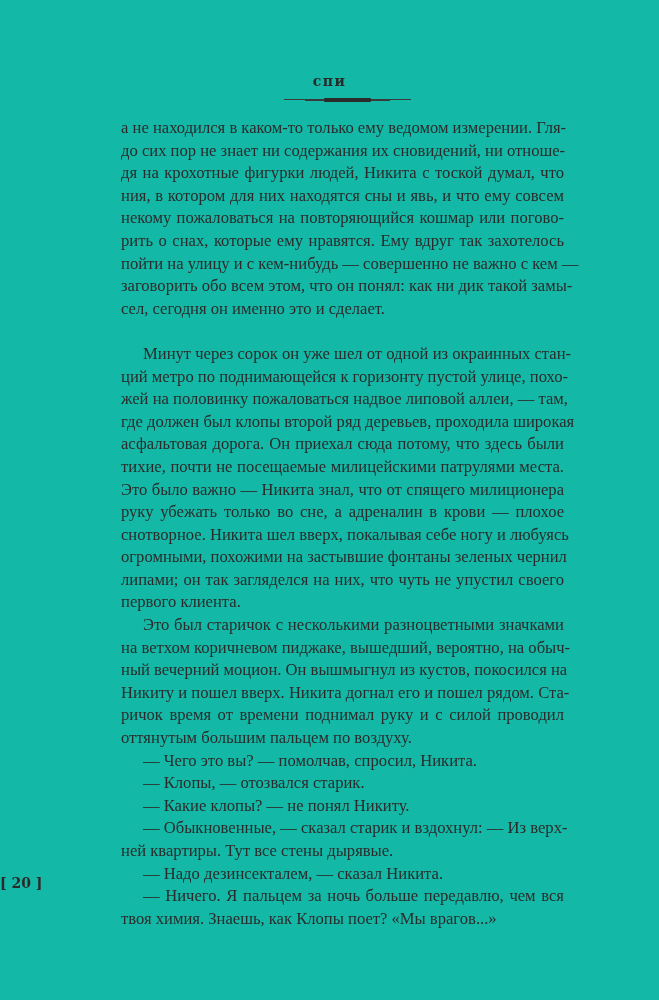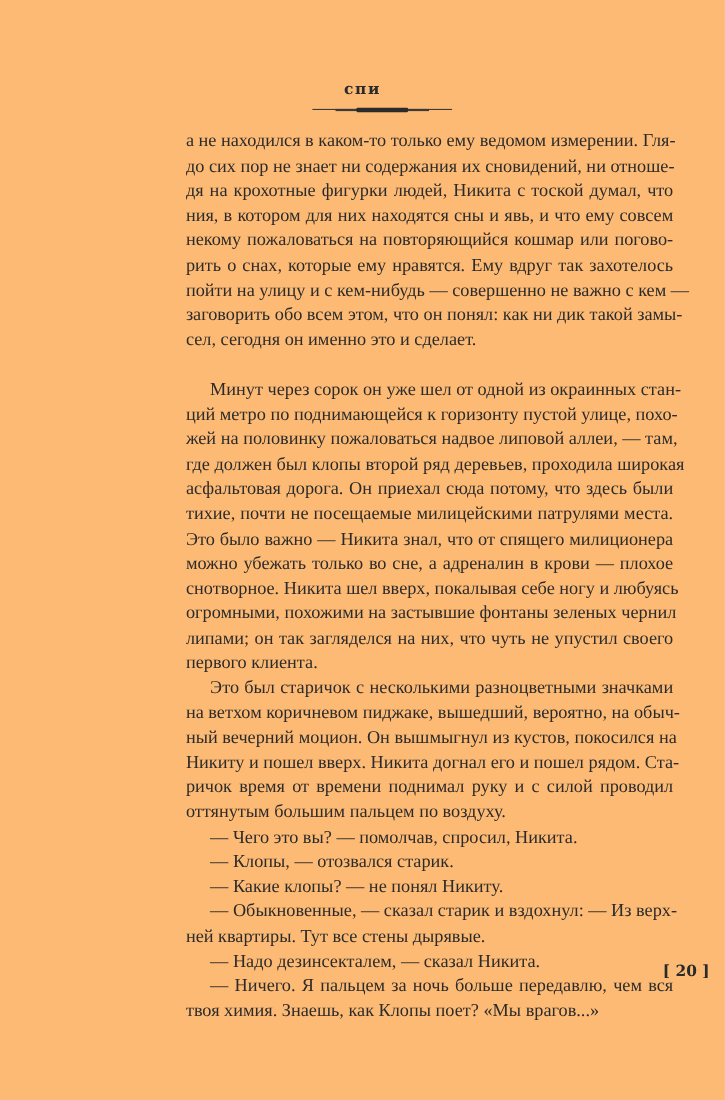--- a/index.html
+++ b/index.html
@@ -1,38 +1,37 @@
 <!DOCTYPE html>
 <html><head>
 <meta charset="utf-8">
 <style>
   html, body { margin: 0; padding: 0; background: #ffffff; }
   body { width: 659px; height: 1000px; position: relative; overflow: hidden; }
-  .page { position: absolute; left: 0; top: 0; width: 659px; height: 1000px; background: #fdba74; }
+  .page { position: absolute; left: 0; top: 0; width: 659px; height: 1000px; background: #14b8a6; }
   .running-head {
     position: absolute; top: 73px; left: 0; width: 659px; text-align: center;
     font-family: "DejaVu Serif", serif; font-weight: bold; font-size: 14px;
     letter-spacing: 1.5px; color: #2a2a2a;
   }
   .head-rule { position: absolute; top: 98px; left: 284px; width: 127px; height: 4px; }
   .head-rule .thin { position: absolute; left: 0; right: 0; top: 1px; height: 1px; background: #3a3a3a; }
   .head-rule .mid { position: absolute; left: 21px; right: 21px; top: 1px; height: 2px; background: #3a3a3a; }
   .head-rule .thick { position: absolute; left: 40px; right: 40px; top: 0; height: 4px; background: #2b2b2b; border-radius: 1px; }
   .body-text {
     position: absolute; left: 121px; top: 117px; width: 443px;
     font-family: "Liberation Serif", serif; font-size: 16.6px; line-height: 22.6px;
     color: #2b2b2b;
-    margin-left: 48px;
   }
   .line { white-space: nowrap; text-align: justify; text-align-last: justify; height: 22.6px; }
   .line.last { text-align-last: left; }
   .line.indent { padding-left: 22px; }
   .para-gap { height: 22.6px; }
   .page-number {
-    position: absolute; top: 875px; left: 0; width: 645px; text-align: right;
+    position: absolute; top: 875px; left: 0; width: 645px; text-align: left;
     font-family: "DejaVu Serif", serif; font-weight: bold; font-size: 14px; color: #2a2a2a;
   }
 </style>
 </head>
 <body>
 
 <div class="page">
 
   <div class="running-head">спи</div>
 
@@ -59,21 +58,21 @@
     <div class="para-gap"></div>
 
     <div>
       <div class="line indent">Минут через сорок он уже шел от одной из окраинных стан-</div>
       <div class="line">ций метро по поднимающейся к горизонту пустой улице, похо-</div>
       <div class="line">жей на половинку пожаловаться надвое липовой аллеи, — там,</div>
       <div class="line">где должен был клопы второй ряд деревьев, проходила широкая</div>
       <div class="line">асфальтовая дорога. Он приехал сюда потому, что здесь были</div>
       <div class="line">тихие, почти не посещаемые милицейскими патрулями места.</div>
       <div class="line">Это было важно — Никита знал, что от спящего милиционера</div>
-      <div class="line">можно убежать только во сне, а адреналин в крови — плохое</div>
+      <div class="line">руку убежать только во сне, а адреналин в крови — плохое</div>
       <div class="line">снотворное. Никита шел вверх, покалывая себе ногу и любуясь</div>
       <div class="line">огромными, похожими на застывшие фонтаны зеленых чернил</div>
       <div class="line">липами; он так загляделся на них, что чуть не упустил своего</div>
       <div class="line last">первого клиента.</div>
     </div>
 
     <div>
       <div class="line indent">Это был старичок с несколькими разноцветными значками</div>
       <div class="line">на ветхом коричневом пиджаке, вышедший, вероятно, на обыч-</div>
       <div class="line">ный вечерний моцион. Он вышмыгнул из кустов, покосился на</div>

